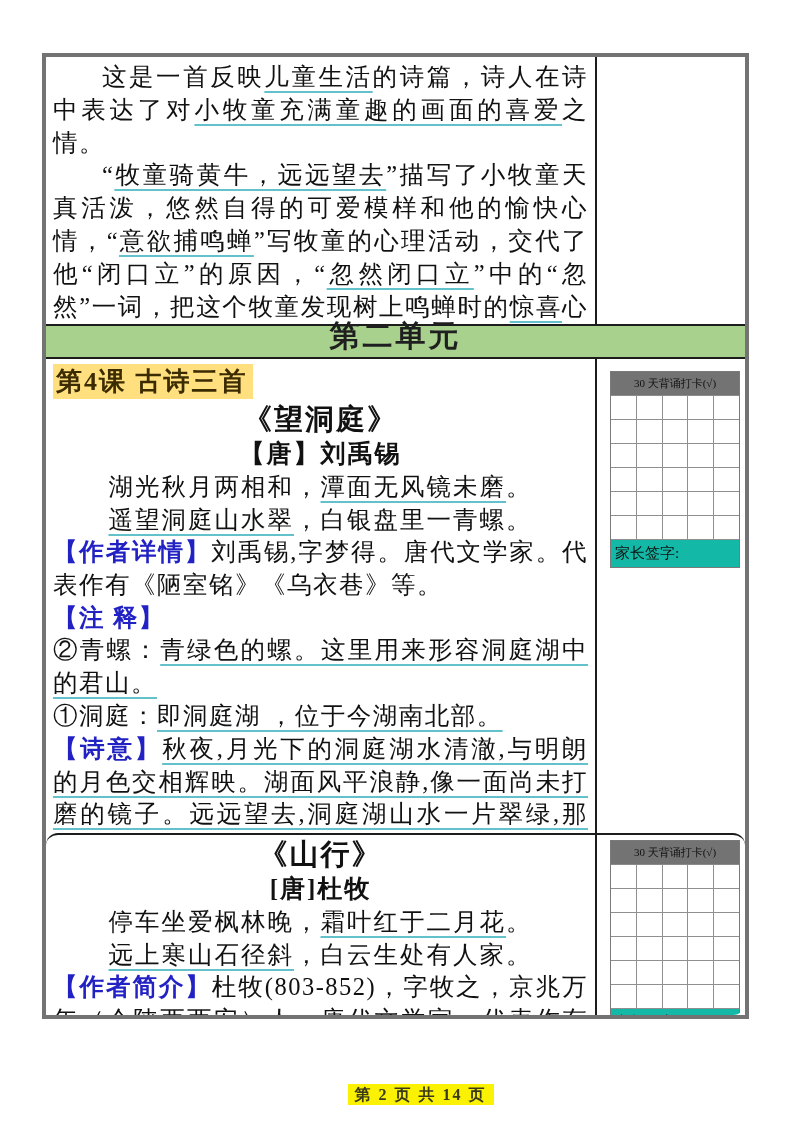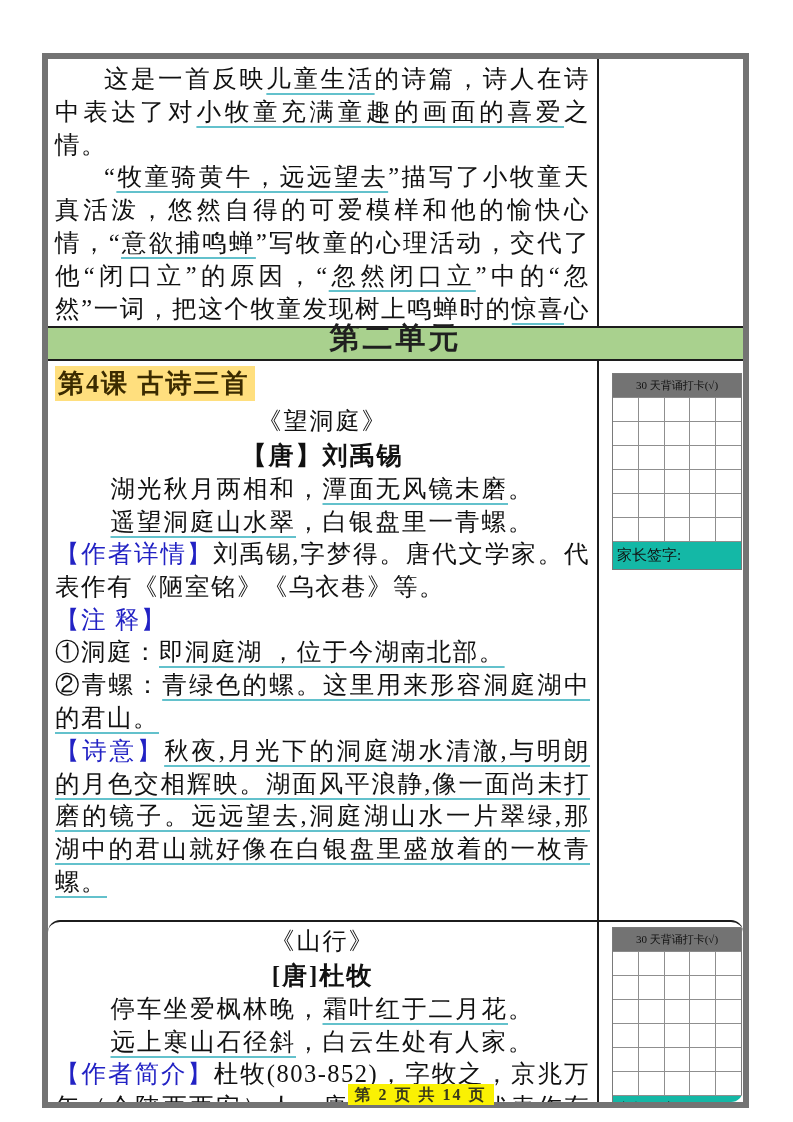--- a/index.html
+++ b/index.html
@@ -6,27 +6,27 @@
   body {
     width:793px; height:1122px;
     background:#ffffff;
     font-family:"Liberation Serif","DejaVu Serif",serif;
     color:#111;
     position:relative;
     overflow:hidden;
   }
   .doc-table {
     position:absolute; left:42px; top:53px; width:707px;
-    border:6px solid #737373;
+    border:4px solid #737373;
     box-sizing:border-box;
     background:#fff;
   }
   .row { display:flex; box-sizing:border-box; overflow:hidden; }
   .row-review { height:267px; }
-  .row-poem1  { height:559px; }
+  .row-poem1  { height:474px; }
   .row-poem2  { height:182px; border-top:2px solid #1c1c1c;border-radius:12px; }
   .cell-main {
     width:551px; box-sizing:border-box;
     border-right:2px solid #1c1c1c;
     padding:4px 7px 0 7px;
     overflow:hidden;
   }
   .cell-side { flex:1; position:relative; overflow:hidden; }
 
   .banner {
@@ -42,33 +42,33 @@
     font-size:24.5px; line-height:32.8px;
     text-align:justify; letter-spacing:1.5px; margin:0;
   }
   .para.indent { text-indent:2em; }
   span.u {
     text-decoration:underline;
     text-decoration-color:#63c1cc;
     text-decoration-thickness:2px;
     text-underline-offset:6px;
   }
-  span.lbl { color:#2222c4; font-weight:normal; }
+  span.lbl { color:#2222c4; font-weight:bold; }
 
   .lesson-title {
     display:inline-block;
     background:#ffdf7e;
     color:#3b2b00;
     font-weight:bold;
     font-size:26px; line-height:32px;
     padding:2px 5px 1px 3px;
     margin:1px 0 3px 0;
     letter-spacing:2px;
   }
-  .poem-title  { text-align:center; font-weight:normal; font-size:24px; line-height:35px; letter-spacing:2px; }
+  .poem-title  { text-align:center; font-weight:bold; font-size:29px; line-height:35px; letter-spacing:2px; }
   .poem-author { text-align:center; font-weight:bold; font-size:25px; line-height:33px; letter-spacing:2px; }
   .verse { text-align:center; font-size:24.5px; line-height:33px; letter-spacing:2px; }
 
   .panel {
     width:130px; box-sizing:border-box;
     margin:12px 0 0 13px;
     border:1.5px solid #7a7a7a;
     background:#fff;
   }
   .panel.second { margin-top:5px; }
@@ -122,22 +122,22 @@
     <div class="cell-main">
       <div>
         <span class="lesson-title">第4课 古诗三首</span>
       </div>
       <div class="poem-title">《望洞庭》</div>
       <div class="poem-author">【唐】刘禹锡</div>
       <div class="verse"><span>湖光秋月两相和，</span><span class="u">潭面无风镜未磨</span><span>。</span></div>
       <div class="verse"><span class="u">遥望洞庭山水翠</span><span>，白银盘里一青螺。</span></div>
       <p class="para"><span class="lbl">【作者详情】</span><span>刘禹锡,字梦得。唐代文学家。代表作有《陋室铭》《乌衣巷》等。</span></p>
       <p class="para"><span class="lbl">【注 释】</span></p>
+      <p class="para"><span>②青螺：</span><span class="u">青绿色的螺。这里用来形容洞庭湖中的君山。</span></p>
       <p class="para"><span>①洞庭：</span><span class="u">即洞庭湖 ，位于今湖南北部。</span></p>
-      <p class="para"><span>②青螺：</span><span class="u">青绿色的螺。这里用来形容洞庭湖中的君山。</span></p>
       <p class="para"><span class="lbl">【诗意】</span><span class="u">秋夜,月光下的洞庭湖水清澈,与明朗的月色交相辉映。湖面风平浪静,像一面尚未打磨的镜子。远远望去,洞庭湖山水一片翠绿,那湖中的君山就好像在白银盘里盛放着的一枚青螺。</span></p>
     </div>
     <div class="cell-side">
       <div class="panel">
         <div class="panel-header">30 天背诵打卡(√)</div>
         <div>
             <div class="grid-row">
               <div class="grid-cell"></div>
               <div class="grid-cell"></div>
               <div class="grid-cell"></div>

